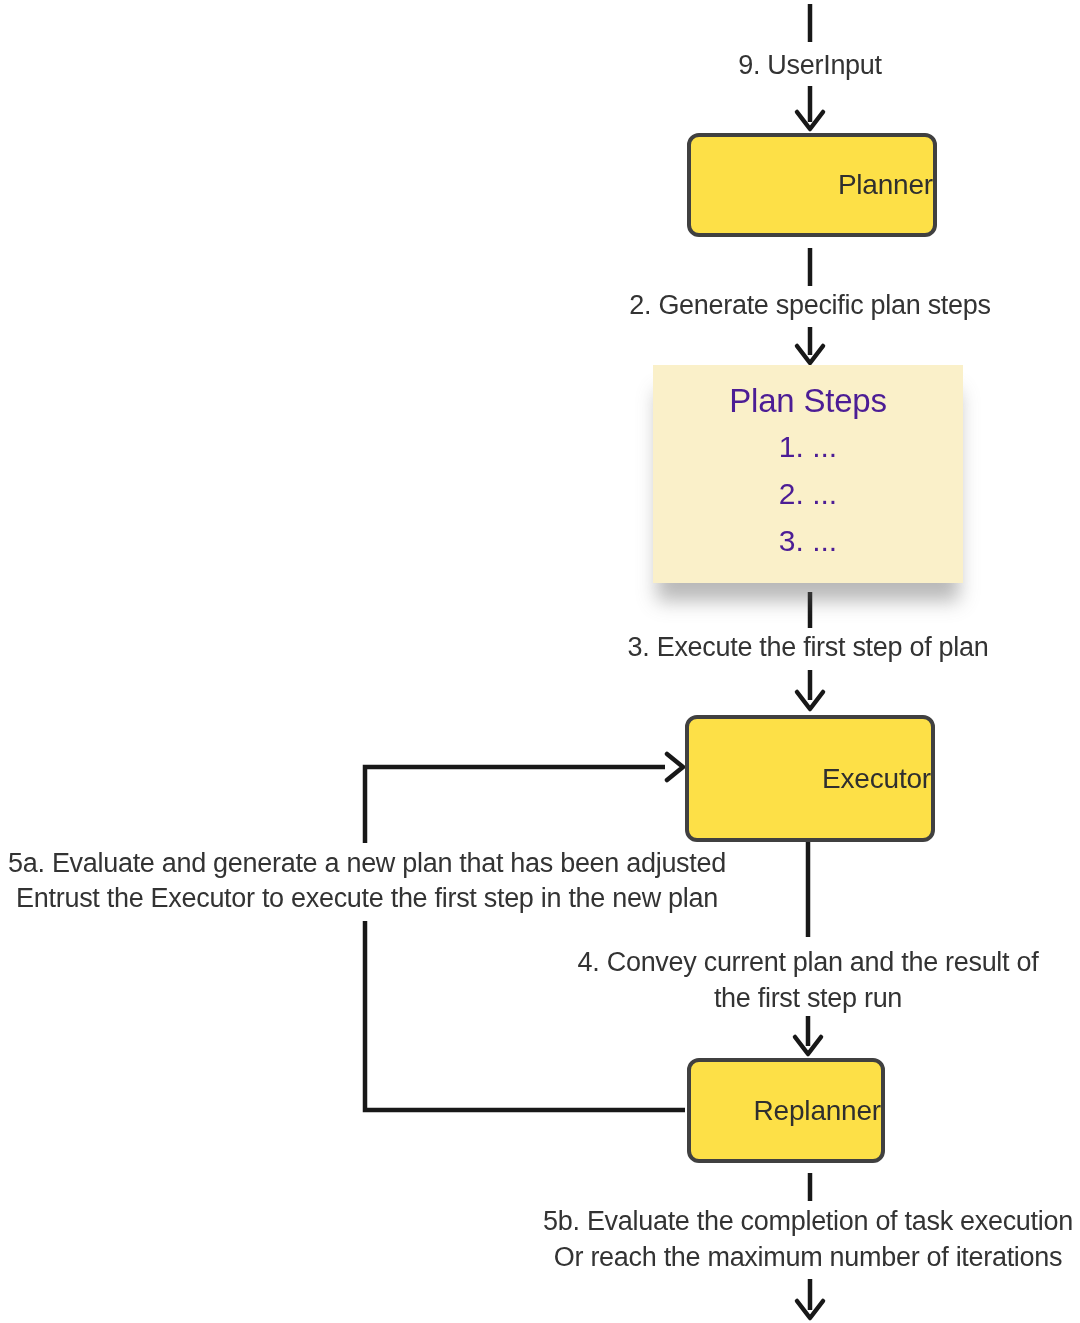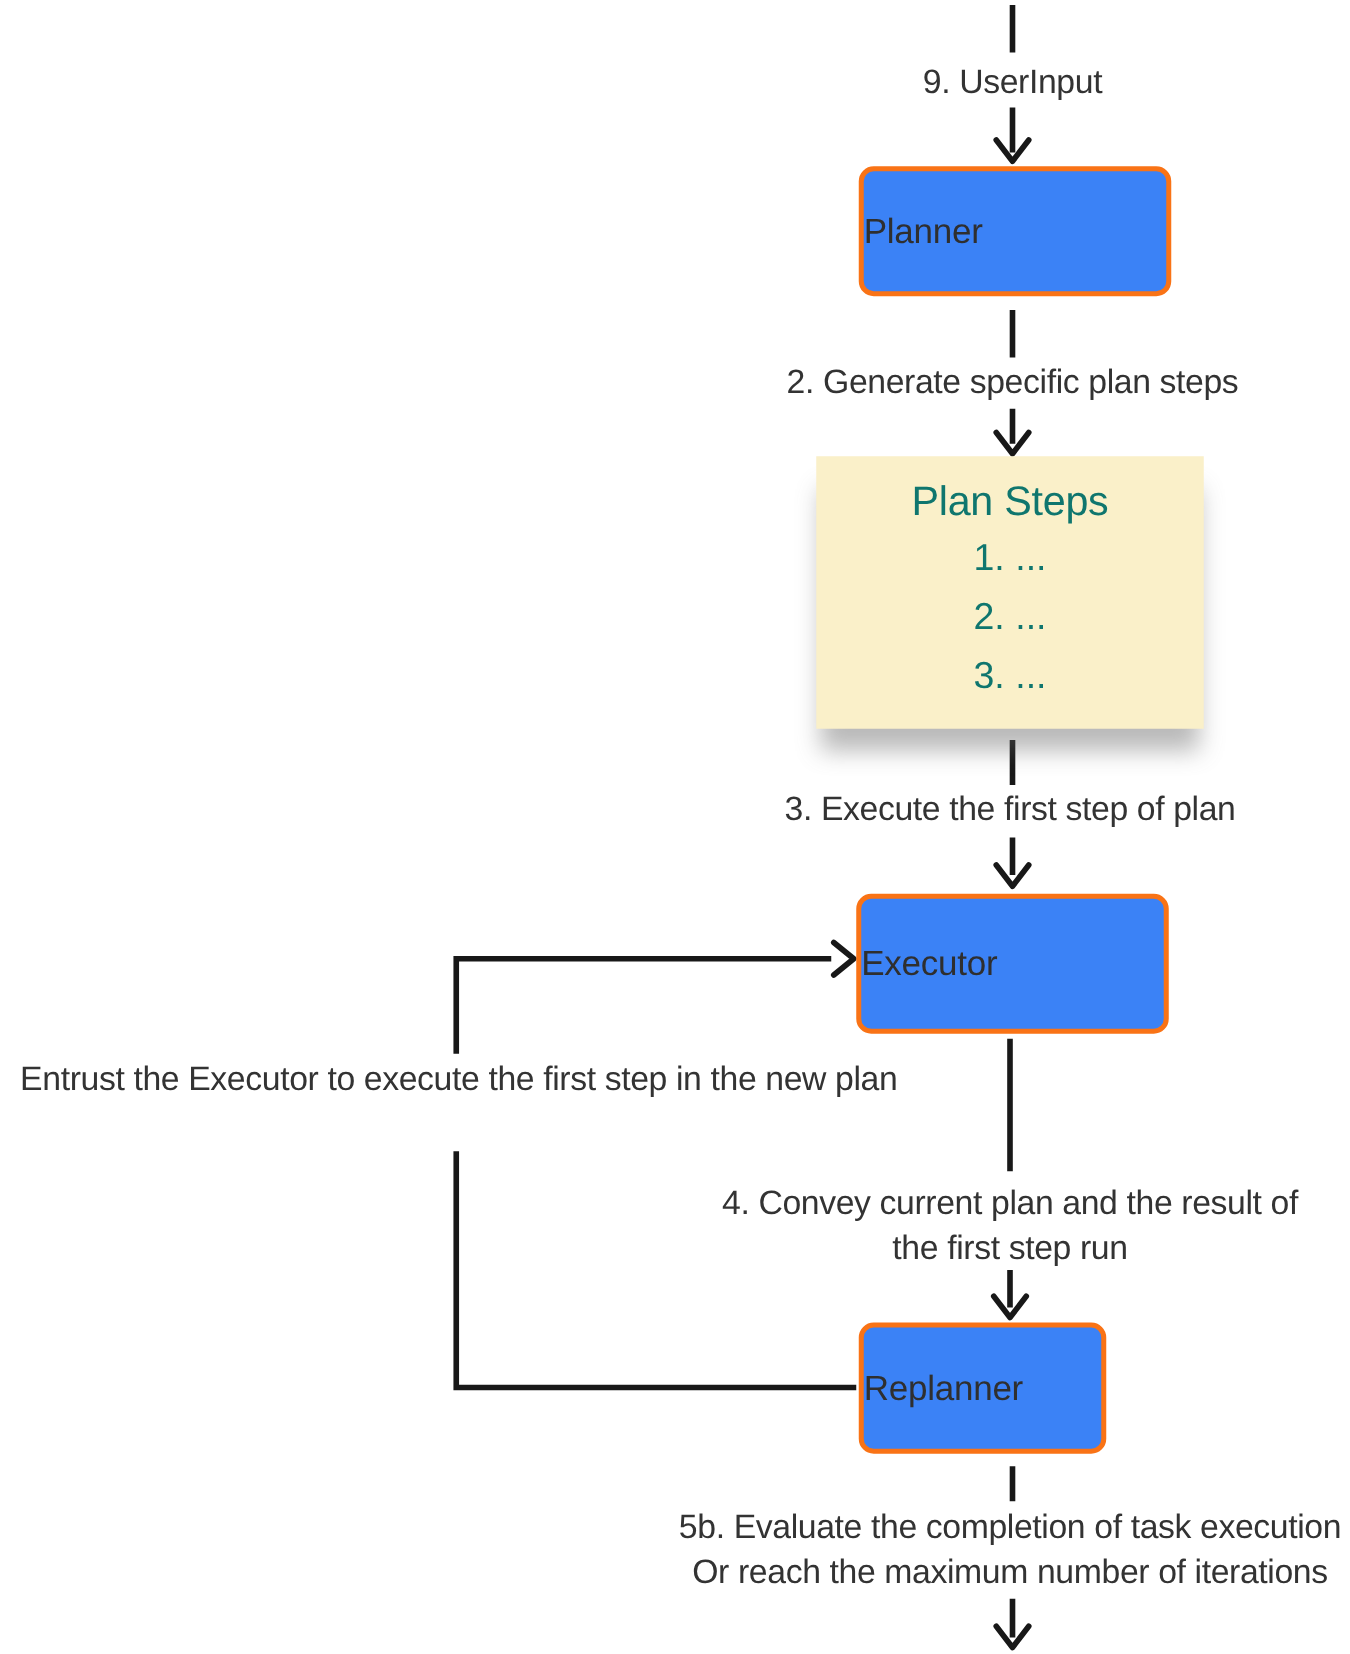--- a/index.html
+++ b/index.html
@@ -28,39 +28,39 @@
     stroke-width: 4.5;
     fill: none;
   }
   .connectors path.head {
     stroke-linejoin: round;
     stroke-linecap: round;
   }
   .node {
     position: absolute;
     box-sizing: border-box;
-    background: #3b82f6;
-    border: 4px solid #f97316;
+    background: #fde047;
+    border: 4px solid #404040;
     border-radius: 12px;
     display: flex;
     align-items: center;
-    justify-content: flex-start;
+    justify-content: flex-end;
     font-size: 28px;
     color: #2f2f2f;
     letter-spacing: -0.2px;
   }
   .plan-box {
     position: absolute;
     box-sizing: border-box;
     background: #faf0c9;
     box-shadow: 0 22px 18px -4px rgba(100, 100, 100, 0.45);
     display: flex;
     flex-direction: column;
     align-items: center;
-    color: #0f766e;
+    color: #4c1d95;
   }
   .plan-title {
     font-size: 33px;
     line-height: 44px;
     margin-top: 14px;
     letter-spacing: -0.2px;
   }
   .plan-item {
     font-size: 30px;
     line-height: 47px;
@@ -138,40 +138,41 @@
   <div class="lbl" style="left:508px; top:630px; width:600px;">
     <span class="line">3. Execute the first step of plan</span>
   </div>
 
   <div class="lbl" style="left:508px; top:944px; width:600px; line-height:36px;">
     <span class="line">4. Convey current plan and the result of</span>
     <span class="line">the first step run</span>
   </div>
 
   <div class="lbl" style="left:0px; top:846px; width:734px;">
+    <span class="line">5a. Evaluate and generate a new plan that has been adjusted</span>
     <span class="line">Entrust the Executor to execute the first step in the new plan</span>
   </div>
 
   <div class="lbl" style="left:508px; top:1203px; width:600px; line-height:36px;">
     <span class="line">5b. Evaluate the completion of task execution</span>
     <span class="line">Or reach the maximum number of iterations</span>
   </div>
 
   <div class="node" style="left:687px; top:133px; width:250px; height:104px;">
     <span>Planner</span>
   </div>
 
   <div class="plan-box" style="left:653px; top:365px; width:310px; height:218px;">
     <div class="plan-title">Plan Steps</div>
     <div class="plan-item">1. ...</div>
     <div class="plan-item">2. ...</div>
     <div class="plan-item">3. ...</div>
   </div>
 
-  <div class="node" style="left:685px; top:715px; width:250px; height:112px;">
+  <div class="node" style="left:685px; top:715px; width:250px; height:127px;">
     <span>Executor</span>
   </div>
 
   <div class="node" style="left:687px; top:1058px; width:198px; height:105px;">
     <span>Replanner</span>
   </div>
 
 </div>
 
 </body></html>

